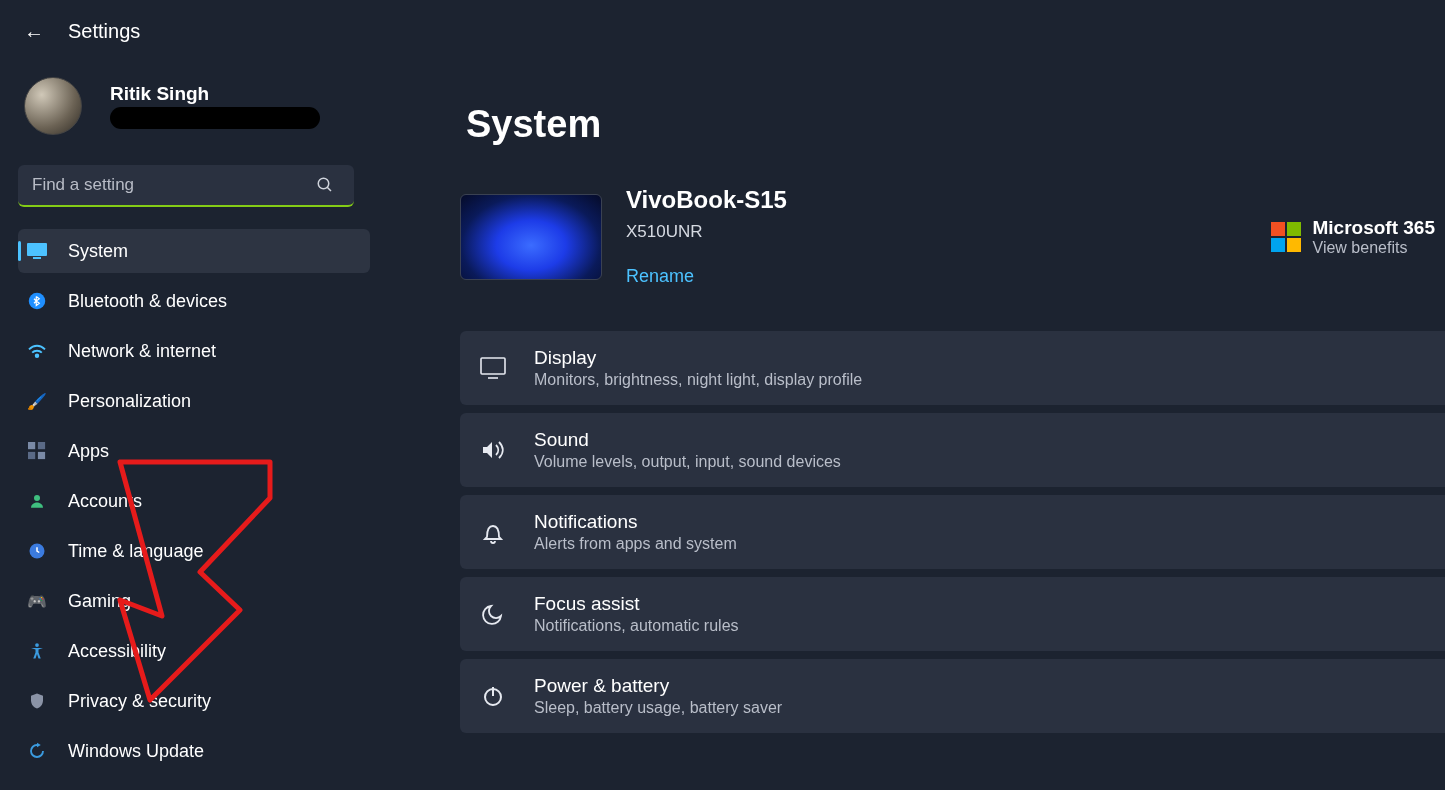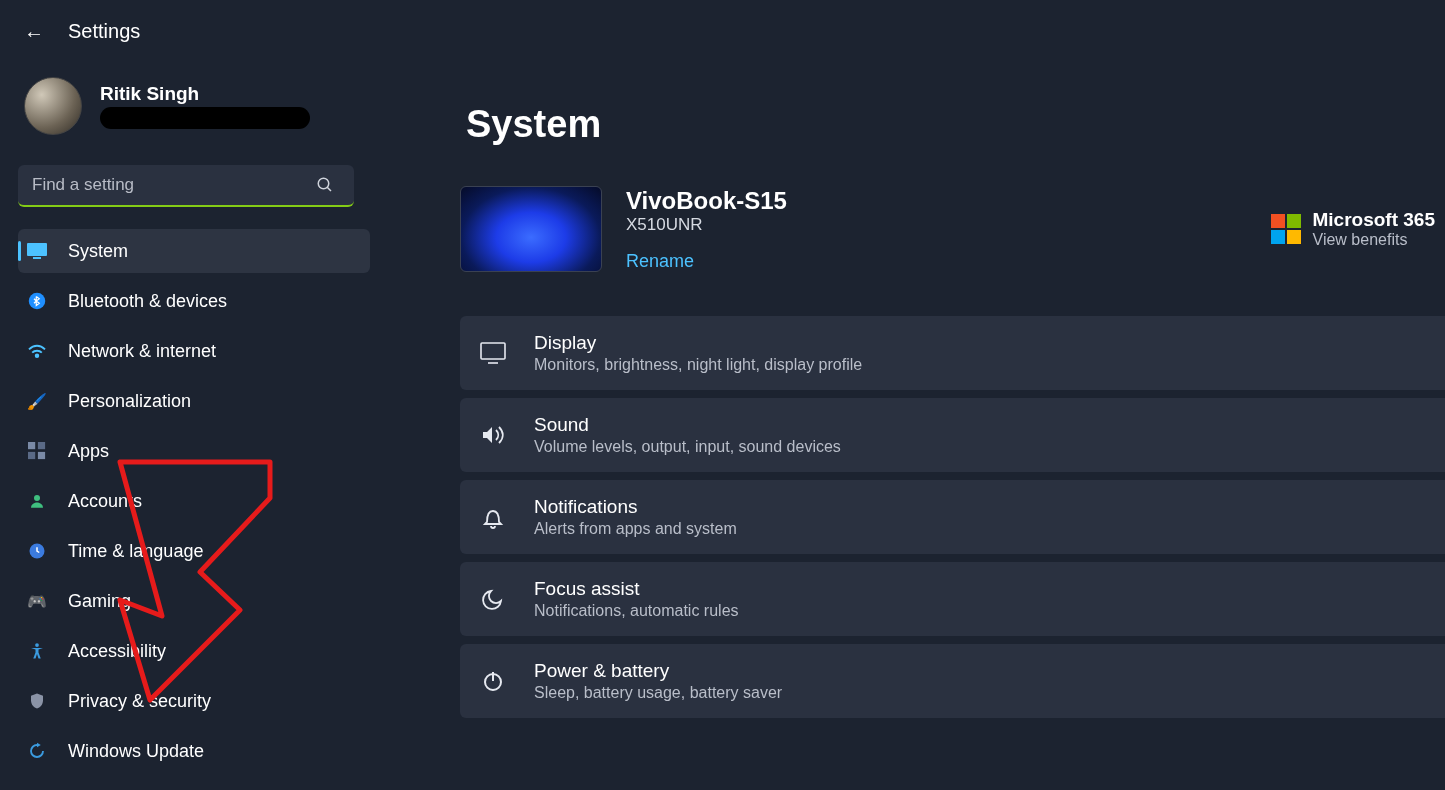--- a/index.html
+++ b/index.html
@@ -39,21 +39,21 @@
   }
   .sidebar {
     width: 380px;
     padding: 10px 18px 10px 18px;
     display: flex;
     flex-direction: column;
   }
   .user-block {
     display: flex;
     align-items: center;
-    gap: 18px;
+    gap: 28px;
     padding: 4px 6px 20px 6px;
   }
   .avatar {
     width: 58px;
     height: 58px;
     border-radius: 50%;
     background: radial-gradient(circle at 30% 30%, #d0c8b8, #6b6254 60%, #2e2a24);
     border: 1px solid #444;
     flex-shrink: 0;
   }
@@ -141,21 +141,21 @@
     gap: 24px;
     margin-bottom: 44px;
   }
   .device-thumb {
     width: 142px;
     height: 86px;
     border-radius: 6px;
     background: radial-gradient(ellipse at 50% 60%, #3b6cff 0%, #1d3ce8 35%, #0a1a5a 70%, #050b28 100%);
     border: 1px solid #3a4152;
   }
-  .device-info { display:flex; flex-direction:column; gap:0; }
+  .device-info { display:flex; flex-direction:column; gap:8px; }
   .device-name { font-size: 24px; font-weight: 600; }
   .device-model { font-size: 17px; color: #d6dae2; }
   .device-rename { font-size: 18px; color: #4cc2ff; cursor:pointer; margin-top:16px; }
   .ms365 {
     display: flex;
     align-items: center;
     gap: 12px;
     margin-left: auto;
     margin-right: 10px;
   }

